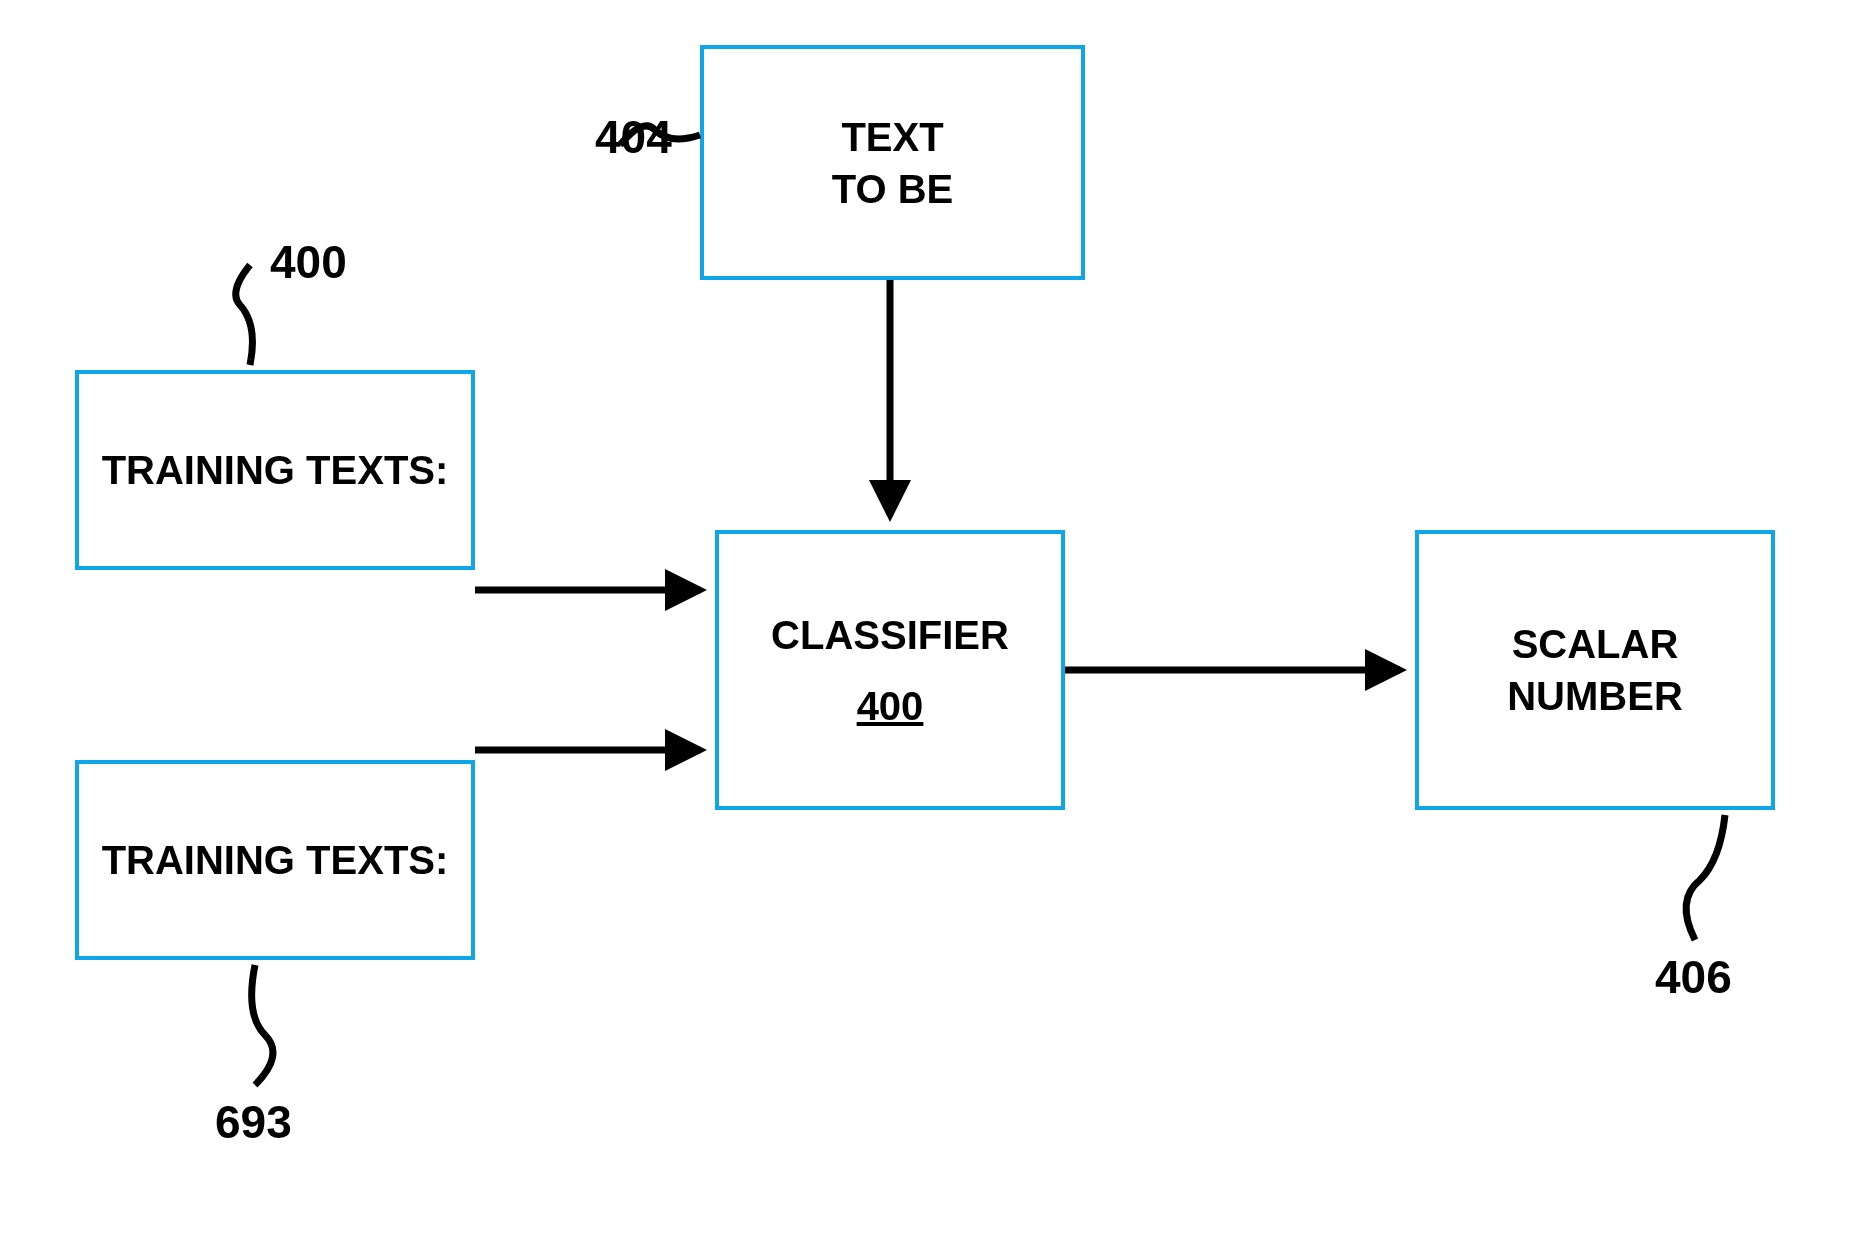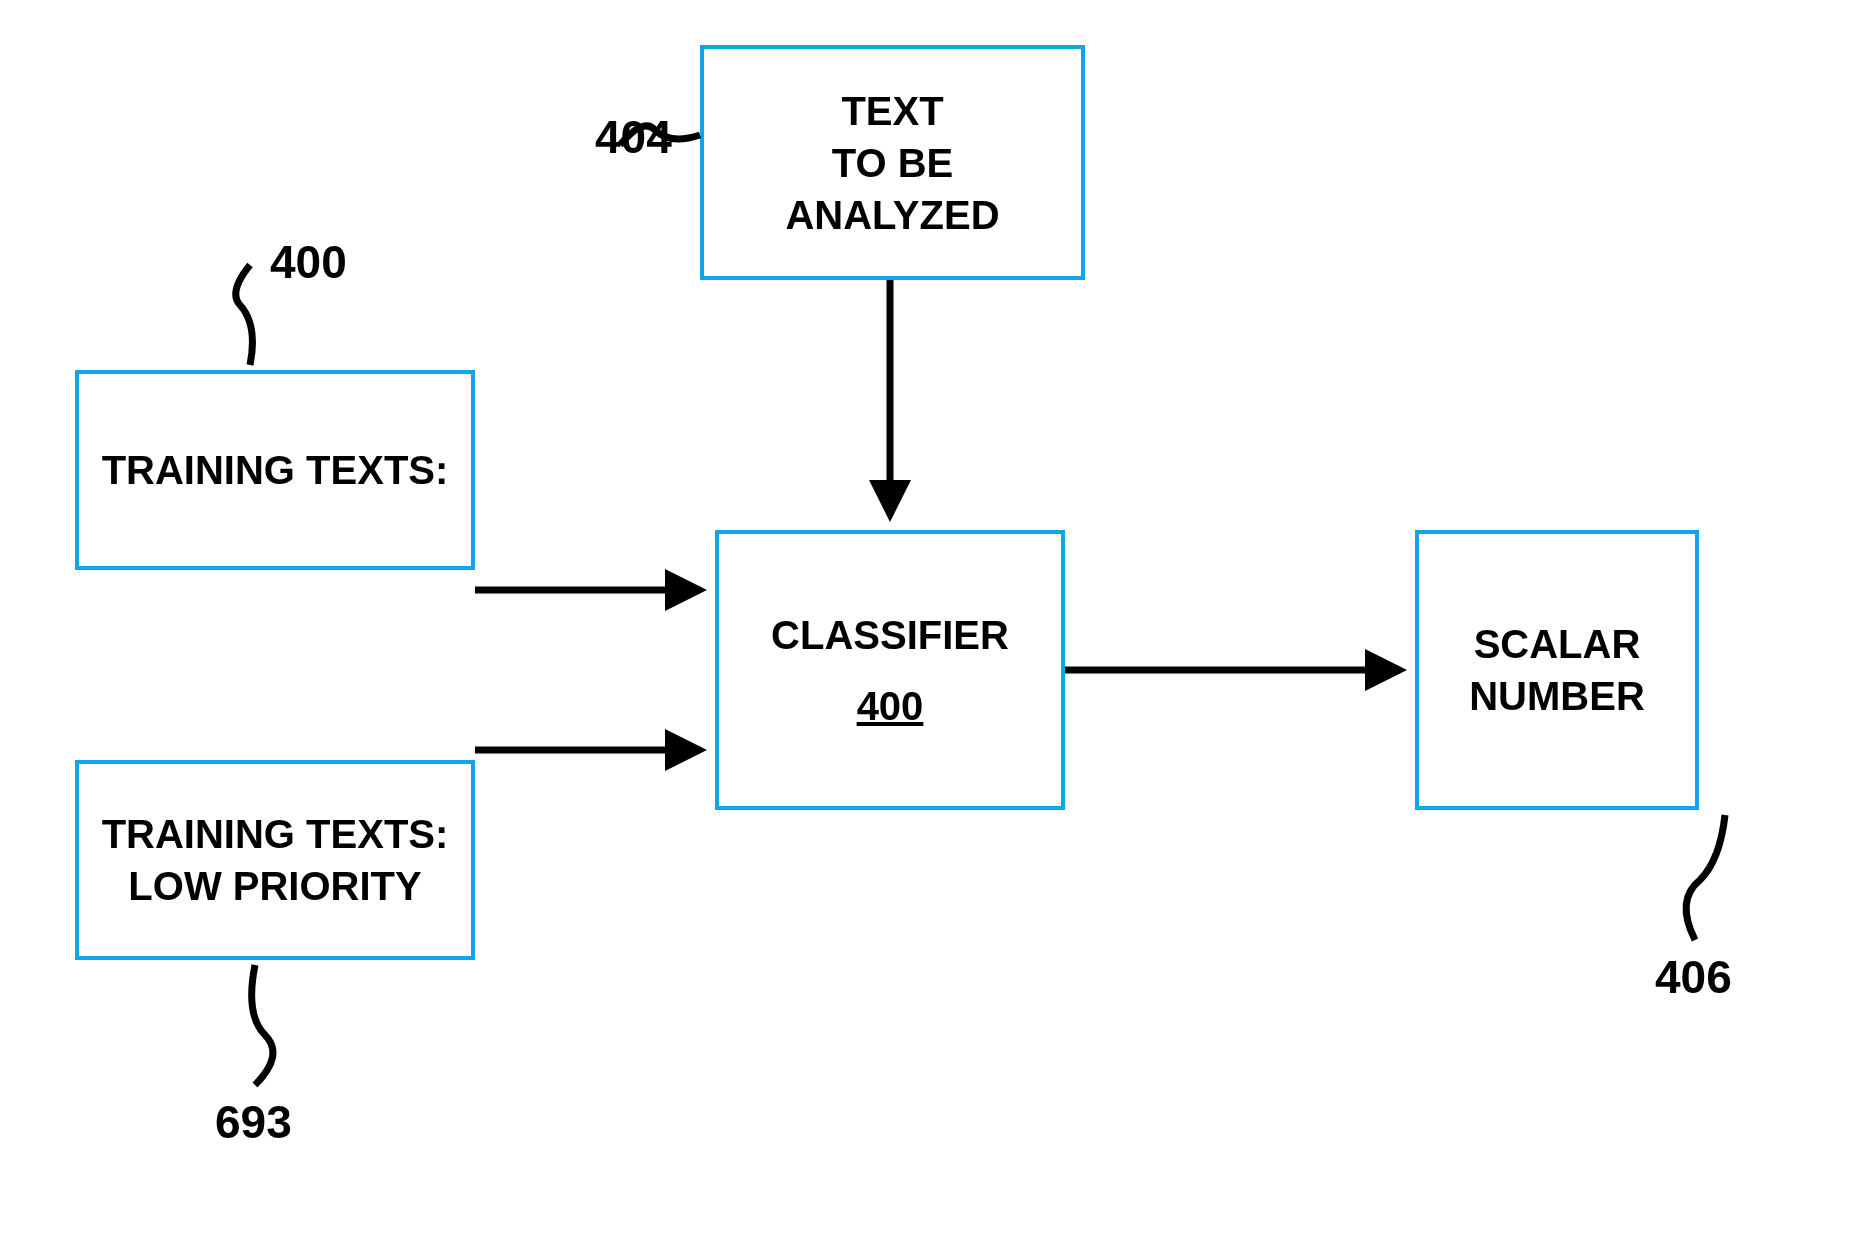--- a/index.html
+++ b/index.html
@@ -52,45 +52,43 @@
   <div>TRAINING TEXTS:</div>
 </div>
 
 <svg class="callout" style="left:210px; top:260px; width:100px; height:110px;">
   <path d="M 40 105 Q 48 65 30 45 Q 18 32 40 5" stroke="black" stroke-width="7" fill="none"></path>
 </svg>
 <div class="ref-label" style="left:270px; top:235px;">400</div>
 
 <div class="box" style="left:75px; top:760px; width:400px; height:200px;">
   <div>TRAINING TEXTS:</div>
-  <div>LOW PRIORITY</div>
 </div>
 
 <svg class="callout" style="left:200px; top:960px; width:120px; height:130px;">
   <path d="M 55 5 Q 45 55 65 75 Q 85 95 55 125" stroke="black" stroke-width="7" fill="none"></path>
 </svg>
 <div class="ref-label" style="left:215px; top:1095px;">693</div>
 
 <div class="box" style="left:700px; top:45px; width:385px; height:235px;">
   <div>TEXT</div>
   <div>TO BE</div>
-  <div>ANALYZED</div>
 </div>
 
 <svg class="callout" style="left:615px; top:105px; width:90px; height:70px;">
   <path d="M 85 30 Q 55 40 40 25 Q 28 12 5 40" stroke="black" stroke-width="7" fill="none"></path>
 </svg>
 <div class="ref-label" style="left:555px; top:110px;margin-left:40px;">404</div>
 
 <div class="box" style="left:715px; top:530px; width:350px; height:280px;">
   <div style="margin-bottom:19px;">CLASSIFIER</div>
   <div class="underline">400</div>
 </div>
 
-<div class="box" style="left:1415px; top:530px; width:284px; height:280px;">
+<div class="box" style="left:1415px; top:530px; width:360px; height:280px;">
   <div>SCALAR</div>
   <div>NUMBER</div>
 </div>
 
 <svg class="callout" style="left:1640px; top:810px; width:120px; height:140px;">
   <path d="M 85 5 Q 80 50 60 70 Q 35 90 55 130" stroke="black" stroke-width="7" fill="none"></path>
 </svg>
 <div class="ref-label" style="left:1655px; top:950px;">406</div>
 
 <svg class="connector" style="left:475px; top:560px; width:245px; height:60px;">

